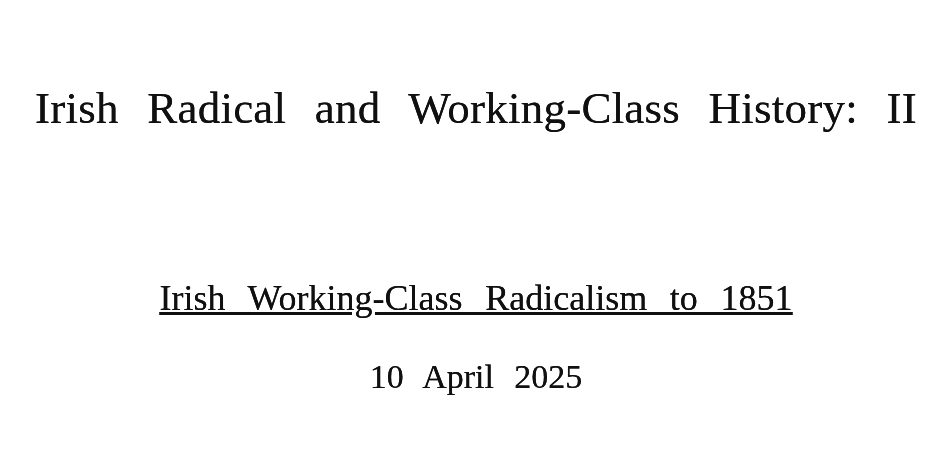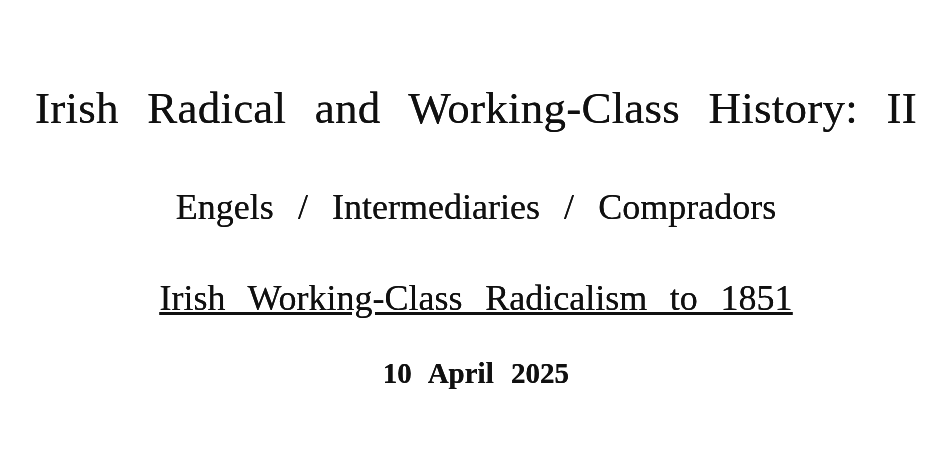--- a/index.html
+++ b/index.html
@@ -43,30 +43,28 @@
   }
   .lecture-title {
     top: 279px;
     font-size: 36px;
     line-height: 1.1;
     word-spacing: 0.38em;
     text-decoration: underline;
   }
   .date-line {
     top: 358px;
-    font-size: 29px;
+    font-size: 34px;
     line-height: 1.1;
     word-spacing: 0.35em;
-    font-weight: bold;
   }
 </style>
 </head>
 <body>
 
 <div class="title-page">
   <div class="line page-title">Irish Radical and Working-Class History: II</div>
 
-  <div class="line subtitle">Engels / Intermediaries / Compradors</div>
 
   <div class="line lecture-title">Irish Working-Class Radicalism to 1851</div>
 
   <div class="line date-line">10 April 2025</div>
 </div>
 
 </body></html>

